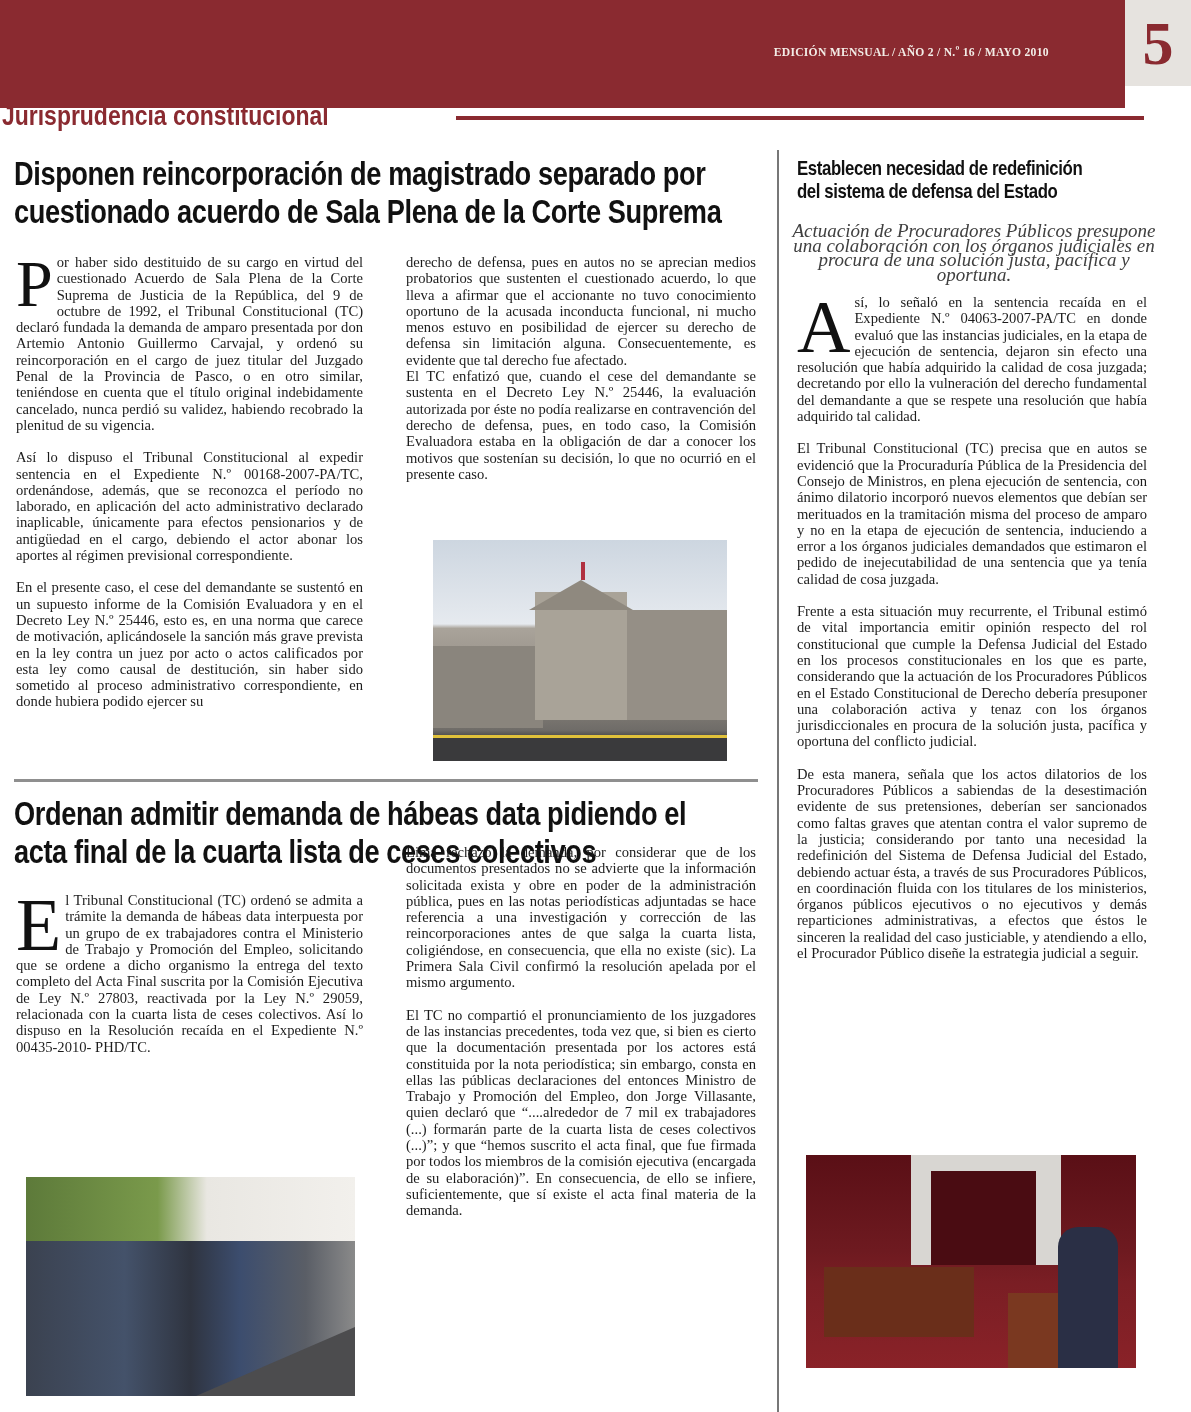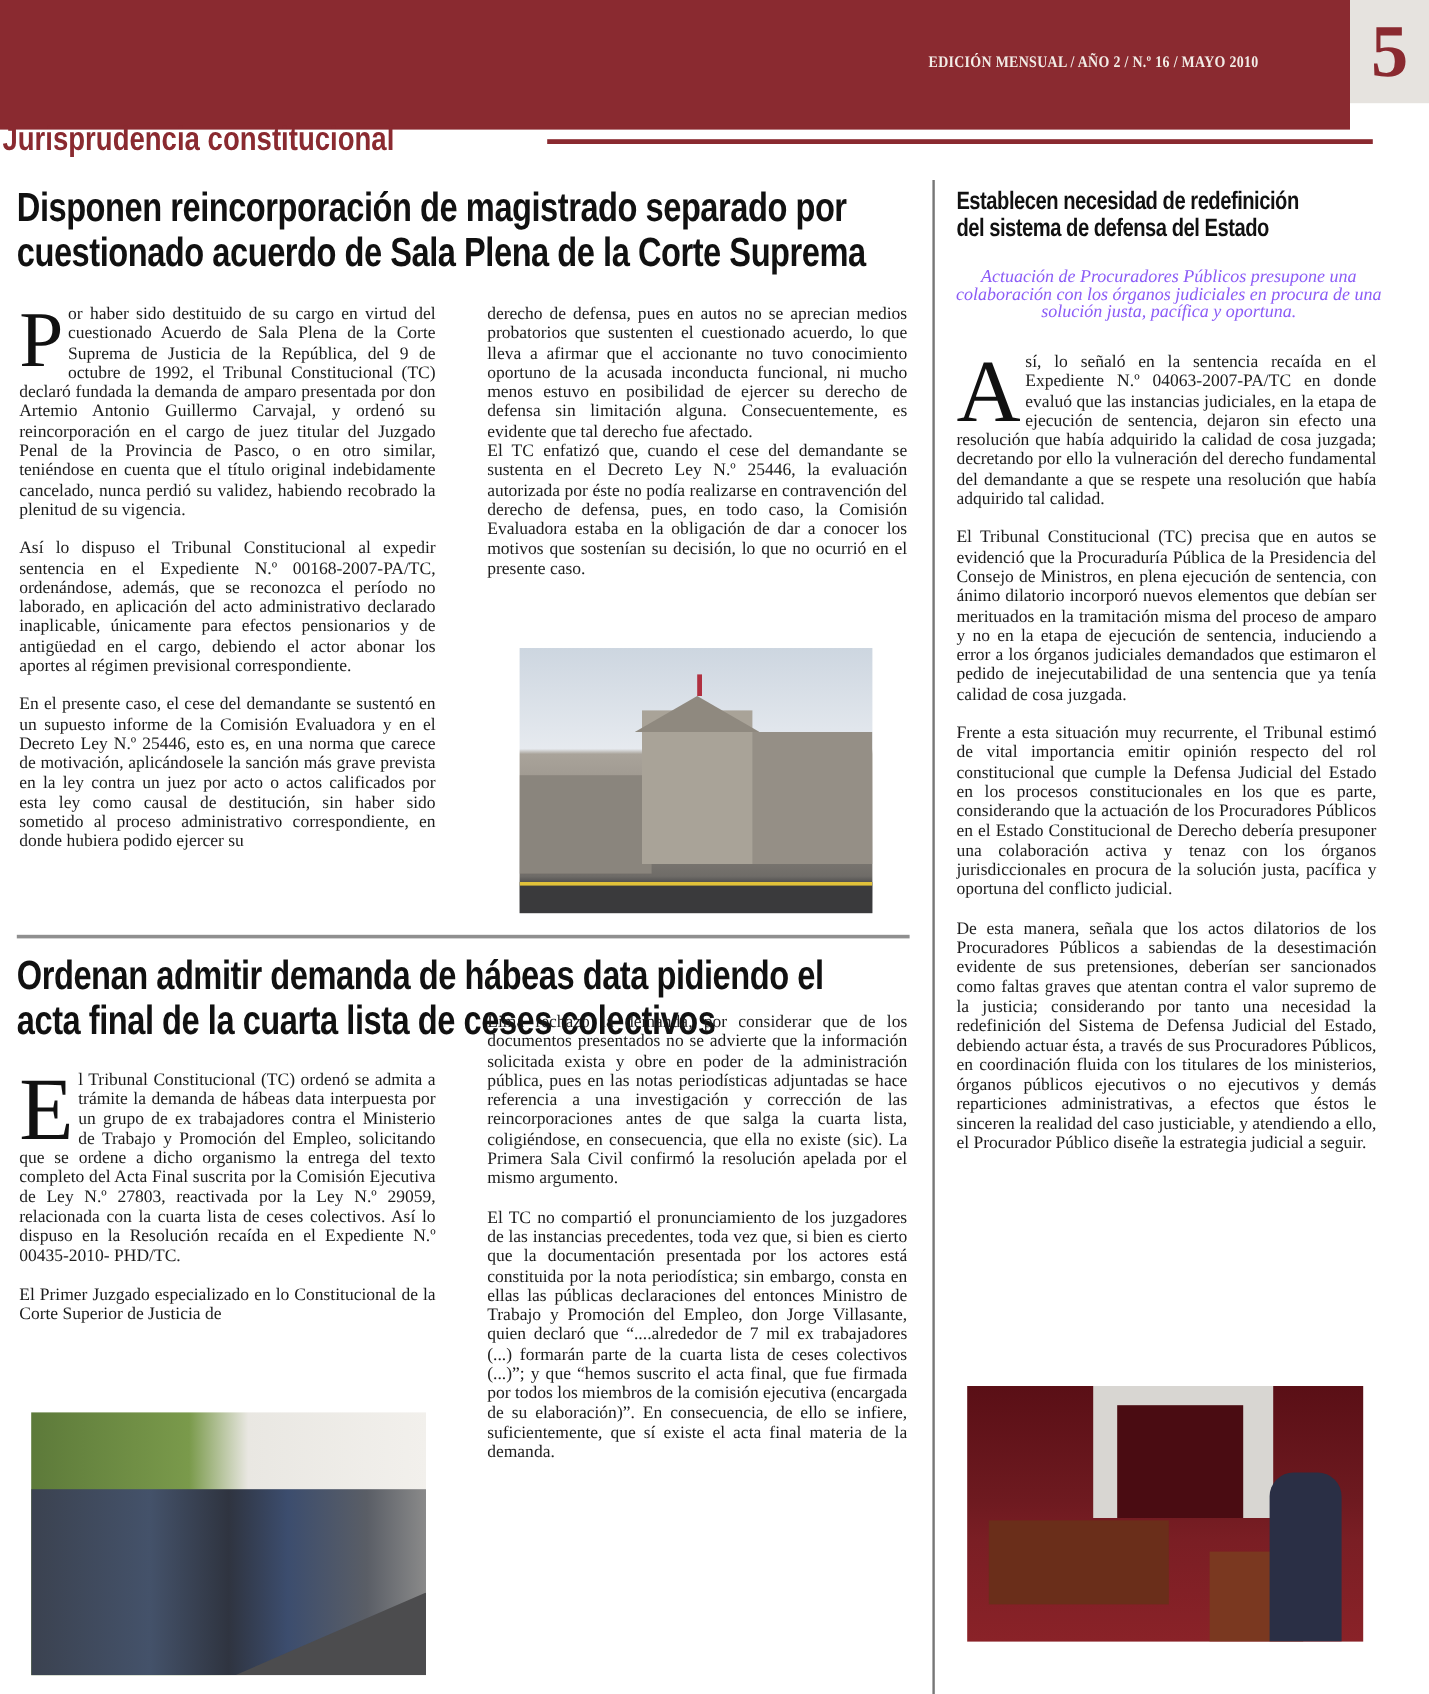--- a/index.html
+++ b/index.html
@@ -20,21 +20,21 @@
   
   .vdiv { position: absolute; left: 777px; top: 150px; width: 2px; height: 1262px; background: #777; }
   .hdiv { position: absolute; left: 14px; top: 779px; width: 744px; height: 3px; background: #8f8f8f; }
 
   
   .headline { position: absolute; font-family: "Liberation Sans", sans-serif; font-weight: bold; color: #111; letter-spacing: -0.5px; transform: scaleX(0.80); transform-origin: left top; white-space: nowrap; }
   .h1 { left: 14px; top: 154px; font-size: 34px; line-height: 38px; }
   .h2 { left: 14px; top: 794px; font-size: 34px; line-height: 38px; }
   .h3 { left: 797px; top: 156px; font-size: 21px; line-height: 23px; }
 
-  .deck { position: absolute; left: 792px; top: 224px; width: 364px; text-align: center; font-style: italic; font-size: 15px; line-height: 14.5px; color: #8b5cf6; }
+  .deck { position: absolute; left: 792px; top: 224px; width: 364px; text-align: center; font-style: italic; font-size: 19px; line-height: 14.5px; color: #404040; }
 
   
   .col { position: absolute; font-size: 14.6px; line-height: 16.3px; text-align: justify; color: #1c1c1c; }
   .col p { margin-bottom: 16px; }
   .col p.tight { margin-bottom: 0; }
   .dropcap { float: left; font-size: 66px; line-height: 52px; margin: 4px 4px 0 0; font-family: "Liberation Serif", serif; color: #111; }
   .dropcap.big { font-size: 74px; line-height: 58px; }
 
   .c1 { left: 16px; top: 254px; width: 347px; }
   .c2 { left: 406px; top: 254px; width: 350px; font-family: Liberation Serif, serif; }
@@ -106,21 +106,20 @@
   <div class="road"></div>
 </div>
 
 <div class="headline h2">
   <div>Ordenan admitir demanda de hábeas data pidiendo el</div>
   <div>acta final de la cuarta lista de ceses colectivos</div>
 </div>
 
 <div class="col c4">
   <p><span class="dropcap big">E</span><span>l Tribunal Constitucional (TC) ordenó se admita a trámite la demanda de hábeas data interpuesta por un grupo de ex trabajadores contra el Ministerio de Trabajo y Promoción del Empleo, solicitando que se ordene a dicho organismo la entrega del texto completo del Acta Final suscrita por la Comisión Ejecutiva de Ley N.º 27803, reactivada por la Ley N.º 29059, relacionada con la cuarta lista de ceses colectivos. Así lo dispuso en la Resolución recaída en el Expediente N.º 00435-2010- PHD/TC.</span></p>
-  <p class="tight">El Primer Juzgado especializado en lo Constitucional de la Corte Superior de Justicia de</p>
 </div>
 
 <div class="photo p-workers">
   <div class="crowd"></div>
   <div class="ground"></div>
 </div>
 
 <div class="col c5">
   <p>Lima rechazó la demanda, por considerar que de los documentos presentados no se advierte que la información solicitada exista y obre en poder de la administración pública, pues en las notas periodísticas adjuntadas se hace referencia a una investigación y corrección de las reincorporaciones antes de que salga la cuarta lista, coligiéndose, en consecuencia, que ella no existe (sic). La Primera Sala Civil confirmó la resolución apelada por el mismo argumento.</p>
   <p class="tight">El TC no compartió el pronunciamiento de los juzgadores de las instancias precedentes, toda vez que, si bien es cierto que la documentación presentada por los actores está constituida por la nota periodística; sin embargo, consta en ellas las públicas declaraciones del entonces Ministro de Trabajo y Promoción del Empleo, don Jorge Villasante, quien declaró que “....alrededor de 7 mil ex trabajadores (...) formarán parte de la cuarta lista de ceses colectivos (...)”; y que “hemos suscrito el acta final, que fue firmada por todos los miembros de la comisión ejecutiva (encargada de su elaboración)”. En consecuencia, de ello se infiere, suficientemente, que sí existe el acta final materia de la demanda.</p>

